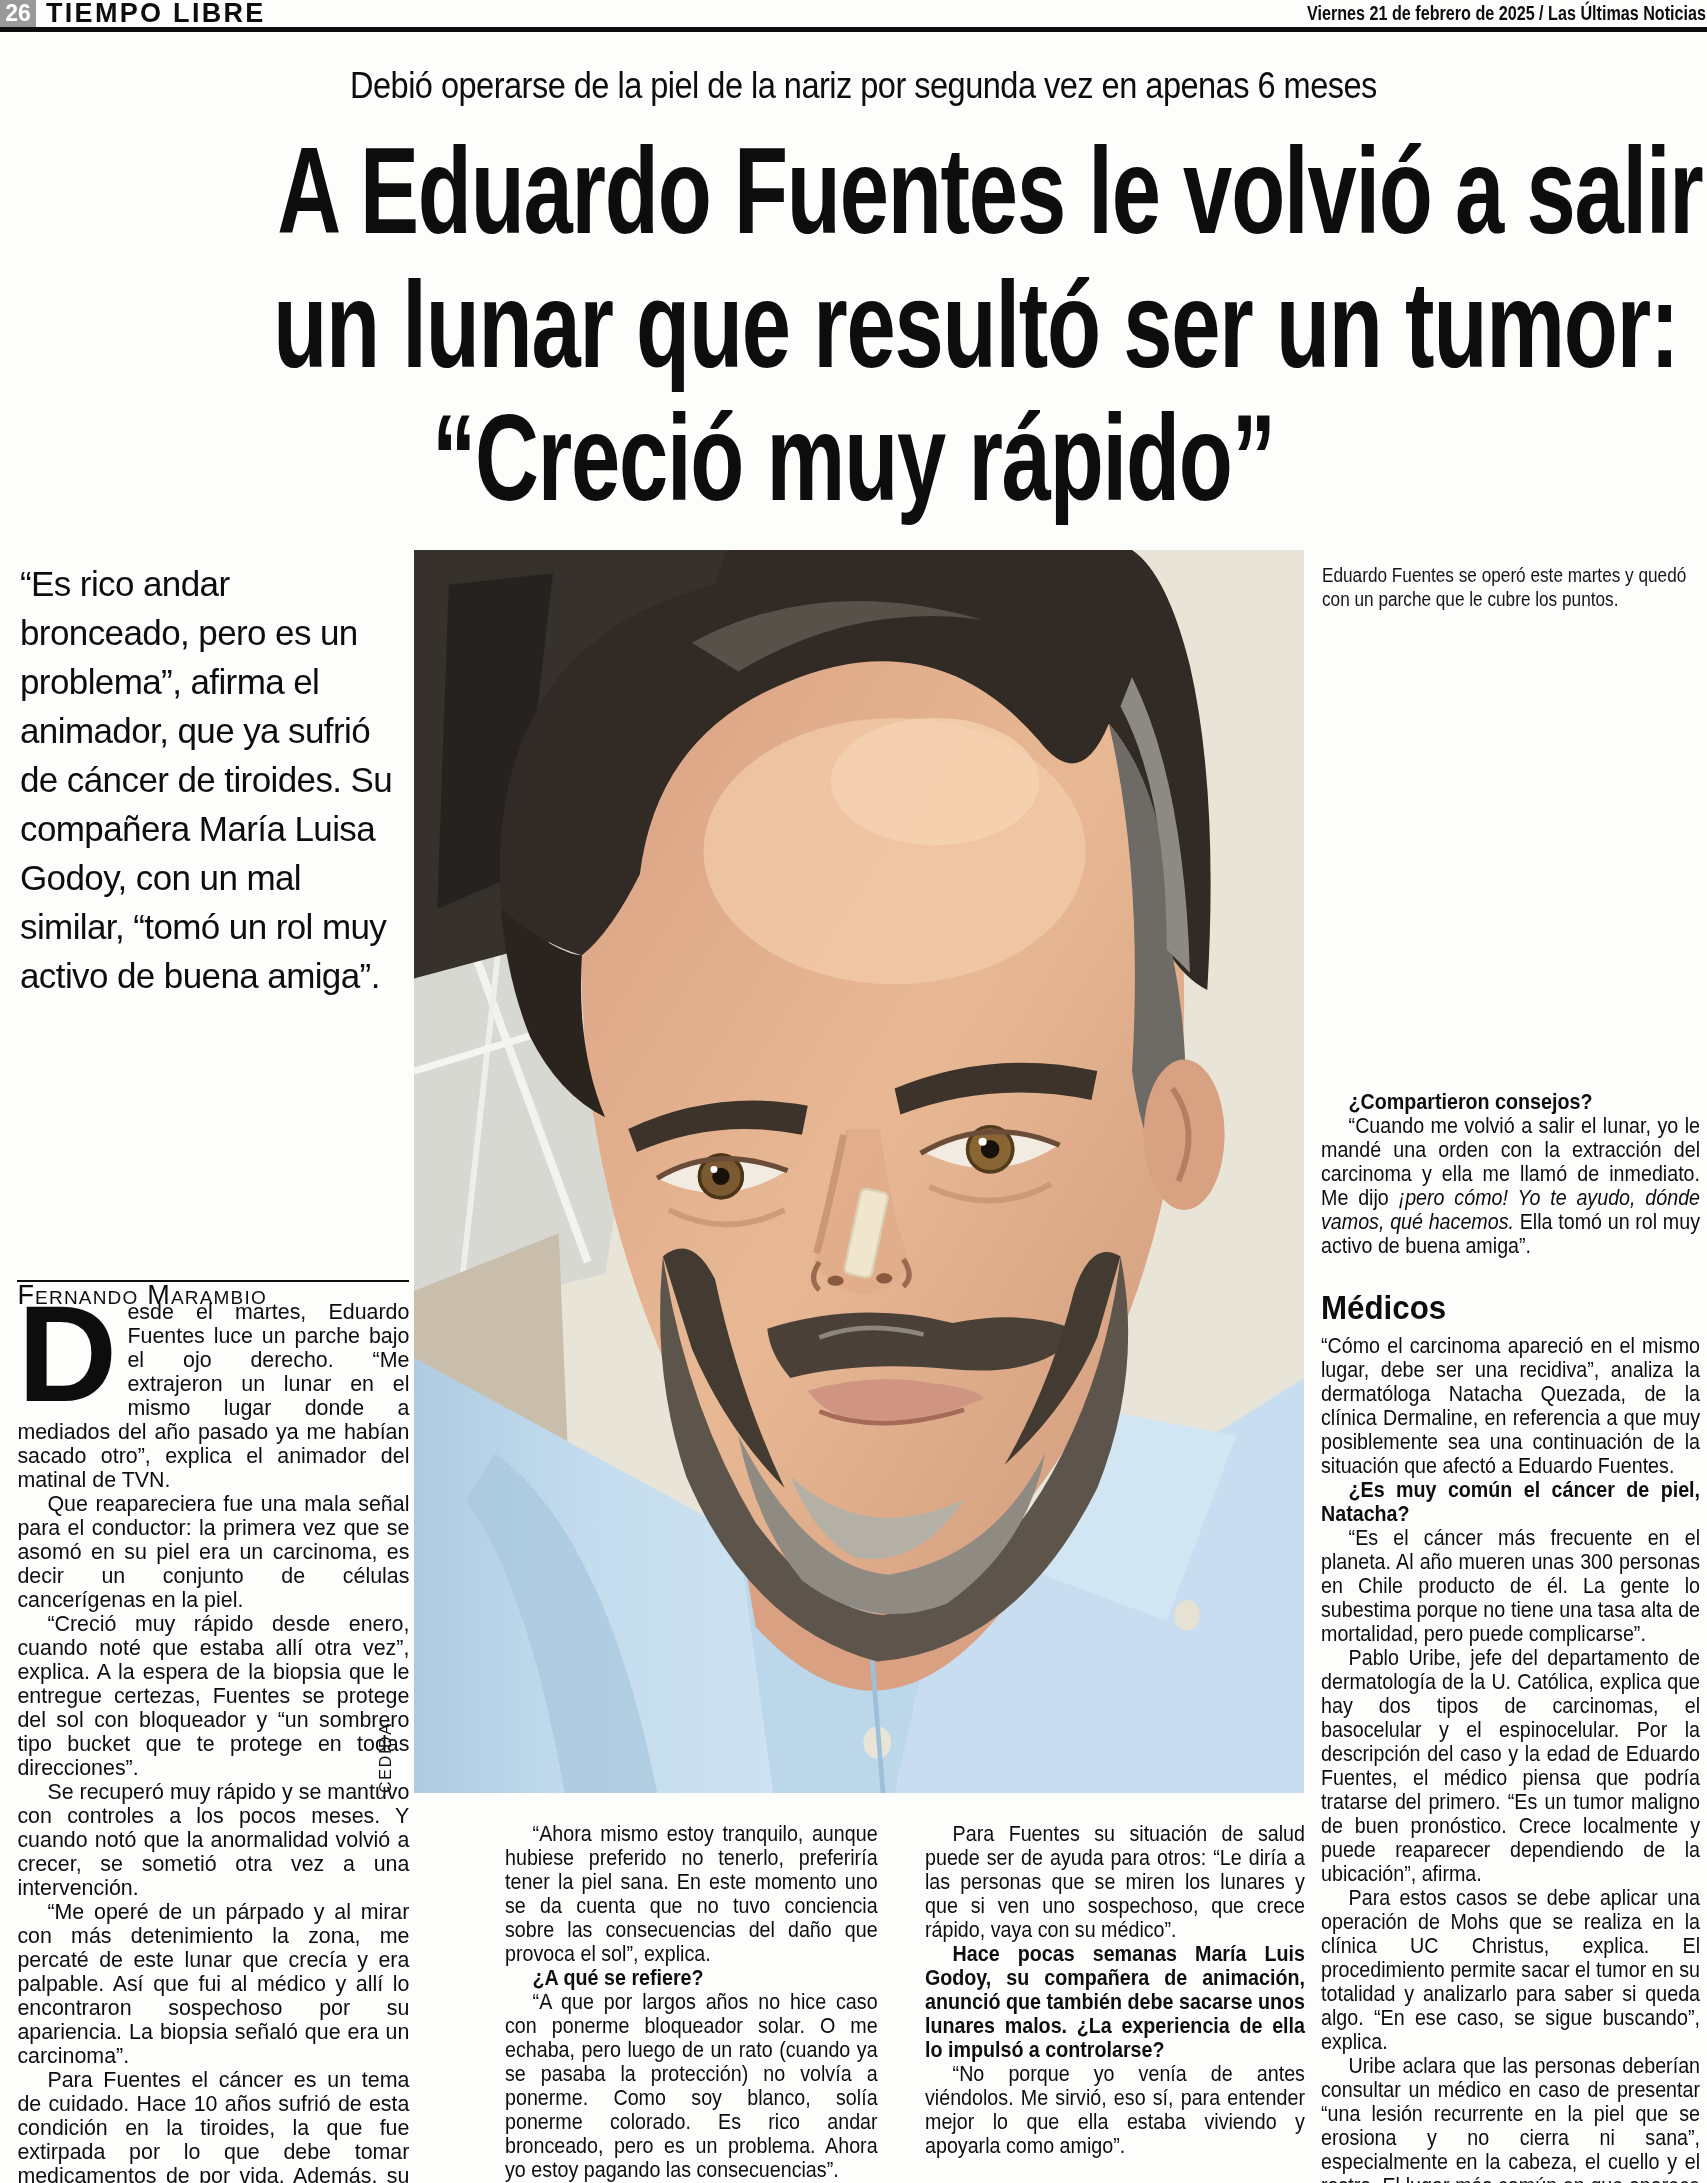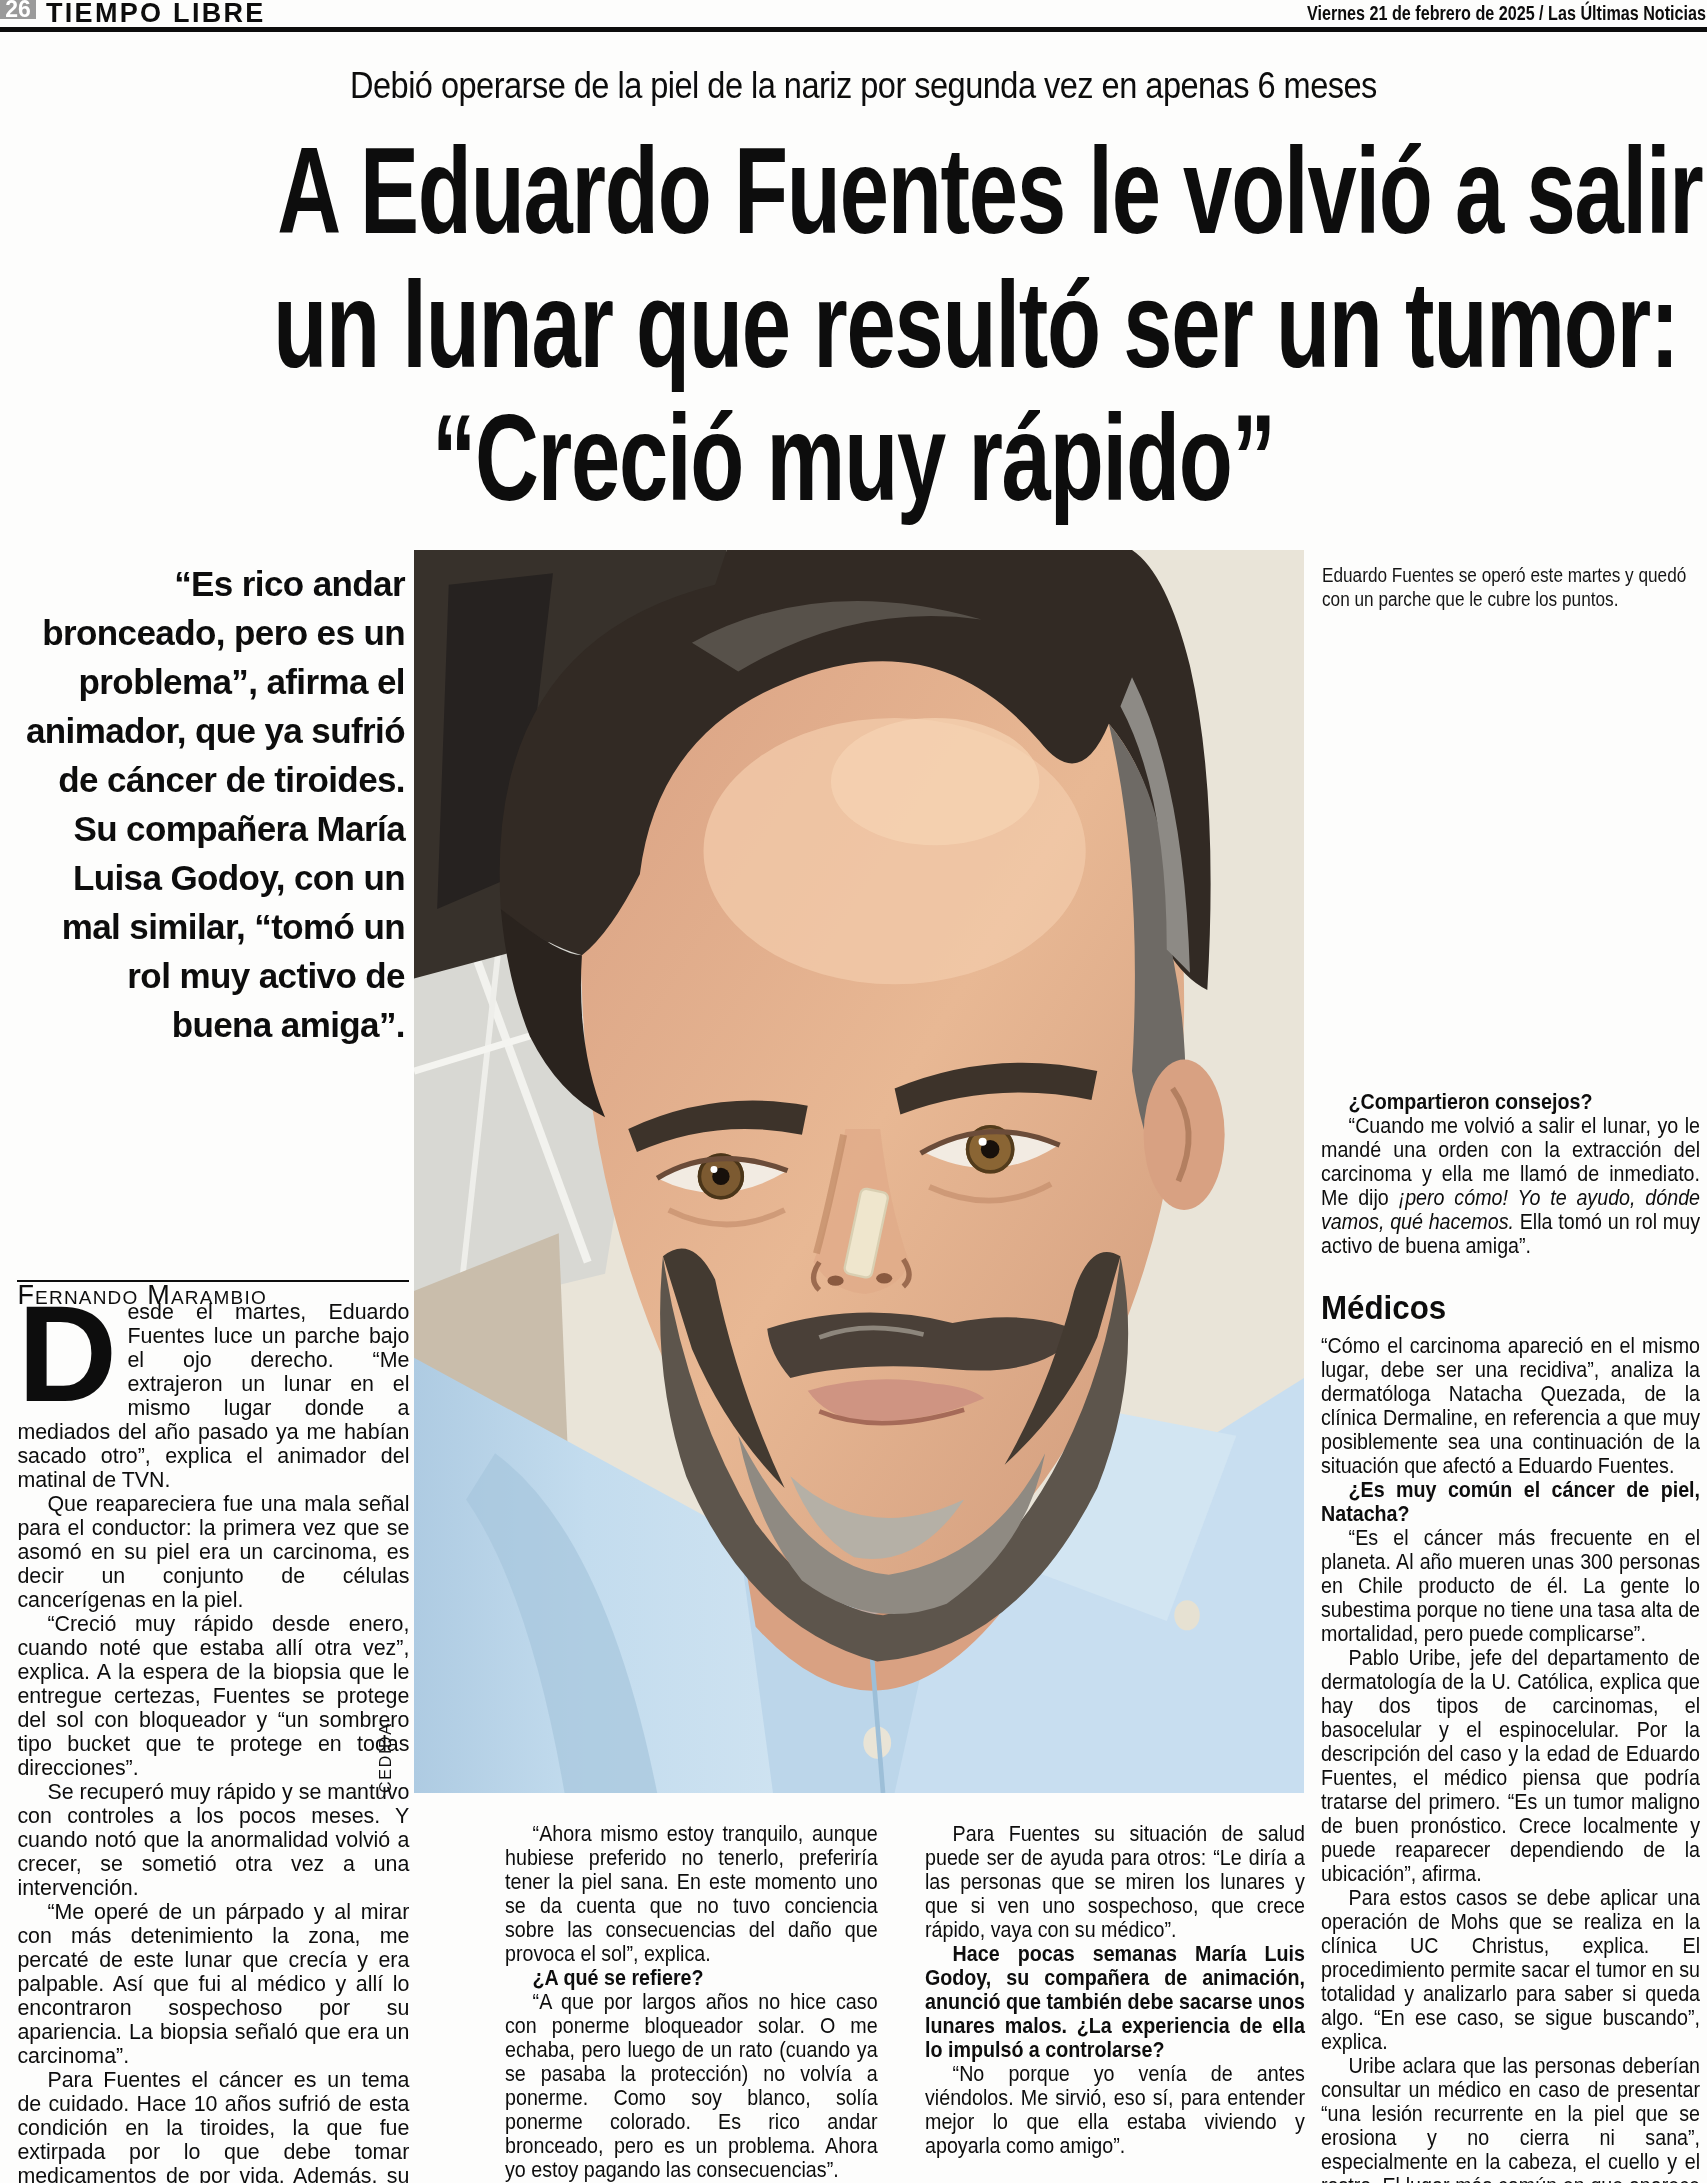--- a/index.html
+++ b/index.html
@@ -1,39 +1,39 @@
 <!DOCTYPE html>
 <html style="font-size:9.3px"><head>
 <meta charset="utf-8">
 <style>
   html,body{margin:0;padding:0;background:#ffffff;}
   #page{position:relative;width:1707px;height:2183px;background:#fdfdfc;color:#0d0d0d;
         font-family:"Liberation Sans",sans-serif;overflow:hidden;}
 
   
-  .pagenum{position:absolute;left:0;top:0;width:36px;height:19px;background:#9a9a9a;
+  .pagenum{position:absolute;left:0;top:0;width:36px;height:27px;background:#9a9a9a;
            color:#ffffff;font-weight:700;font-size:23px;display:flex;align-items:center;justify-content:center;
            transform-origin:0 0;}
   .section{position:absolute;left:46px;top:-2.3px;font-weight:900;font-size:27px;letter-spacing:2.3px;}
   .dateline{position:absolute;right:1.2px;top:2.3px;width:579px;text-align:right;
             font-weight:700;font-size:19.7px;transform:scaleX(.82);transform-origin:100% 0;}
   .headrule{position:absolute;left:0;top:27px;width:1707px;height:5.2px;background:#0d0d0d;}
 
   
   .kicker{position:absolute;left:0;top:65px;width:1707px;text-align:center;padding-left:10px;}
   .kicker>span{display:inline-block;font-size:37px;letter-spacing:-0.6px;white-space:nowrap;
                transform:scaleX(.88);transform-origin:50% 0;}
   .hl{position:absolute;left:0;width:1707px;text-align:center;font-weight:700;}
   .hl>span{display:inline-block;font-size:123px;white-space:nowrap;letter-spacing:-1.7px;
            transform:scaleX(.72);transform-origin:50% 0;}
   .hl1{top:120px;} .hl2{top:254px;} .hl3{top:387px;}
 
   
-  .pullquote{position:absolute;left:20px;top:559px;width:385px;text-align:right;
-             font-weight:700;font-size:35px;line-height:49px;letter-spacing:-0.6px;}
+  .pullquote{position:absolute;left:20px;top:559px;width:385px;text-align:left;
+             font-weight:400;font-size:35px;line-height:49px;letter-spacing:-0.6px;}
 
   
   .photo{position:absolute;left:414px;top:550px;width:890px;height:1243px;overflow:hidden;}
   .photo svg{display:block;width:100%;height:100%;}
   .credit{position:absolute;left:377px;top:1709px;height:84px;font-size:16px;letter-spacing:1.7px;
           writing-mode:vertical-rl;transform:rotate(180deg);color:#111;}
 
   .caption{position:absolute;left:1322px;top:563px;width:434px;font-size:20px;line-height:24px;
            transform:scaleX(.86);transform-origin:0 0;color:#151515;}
 

